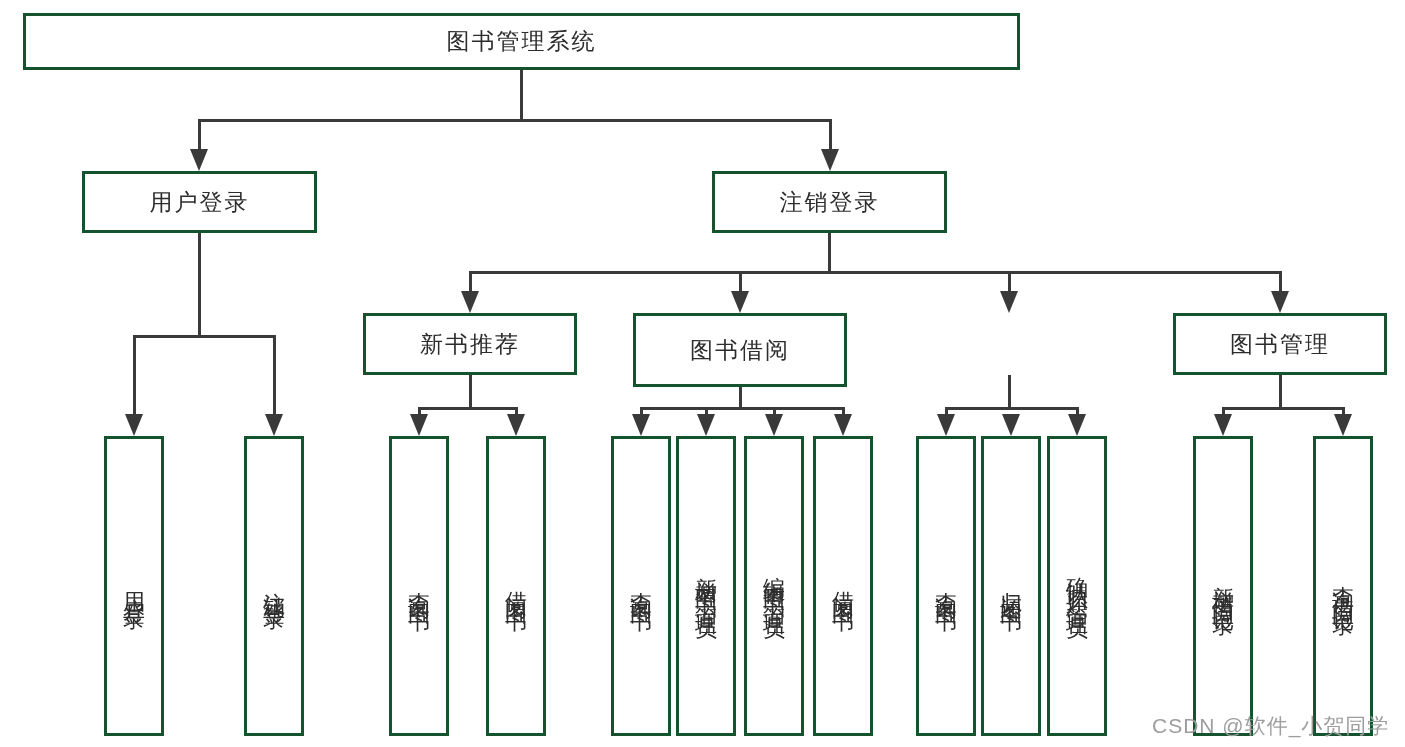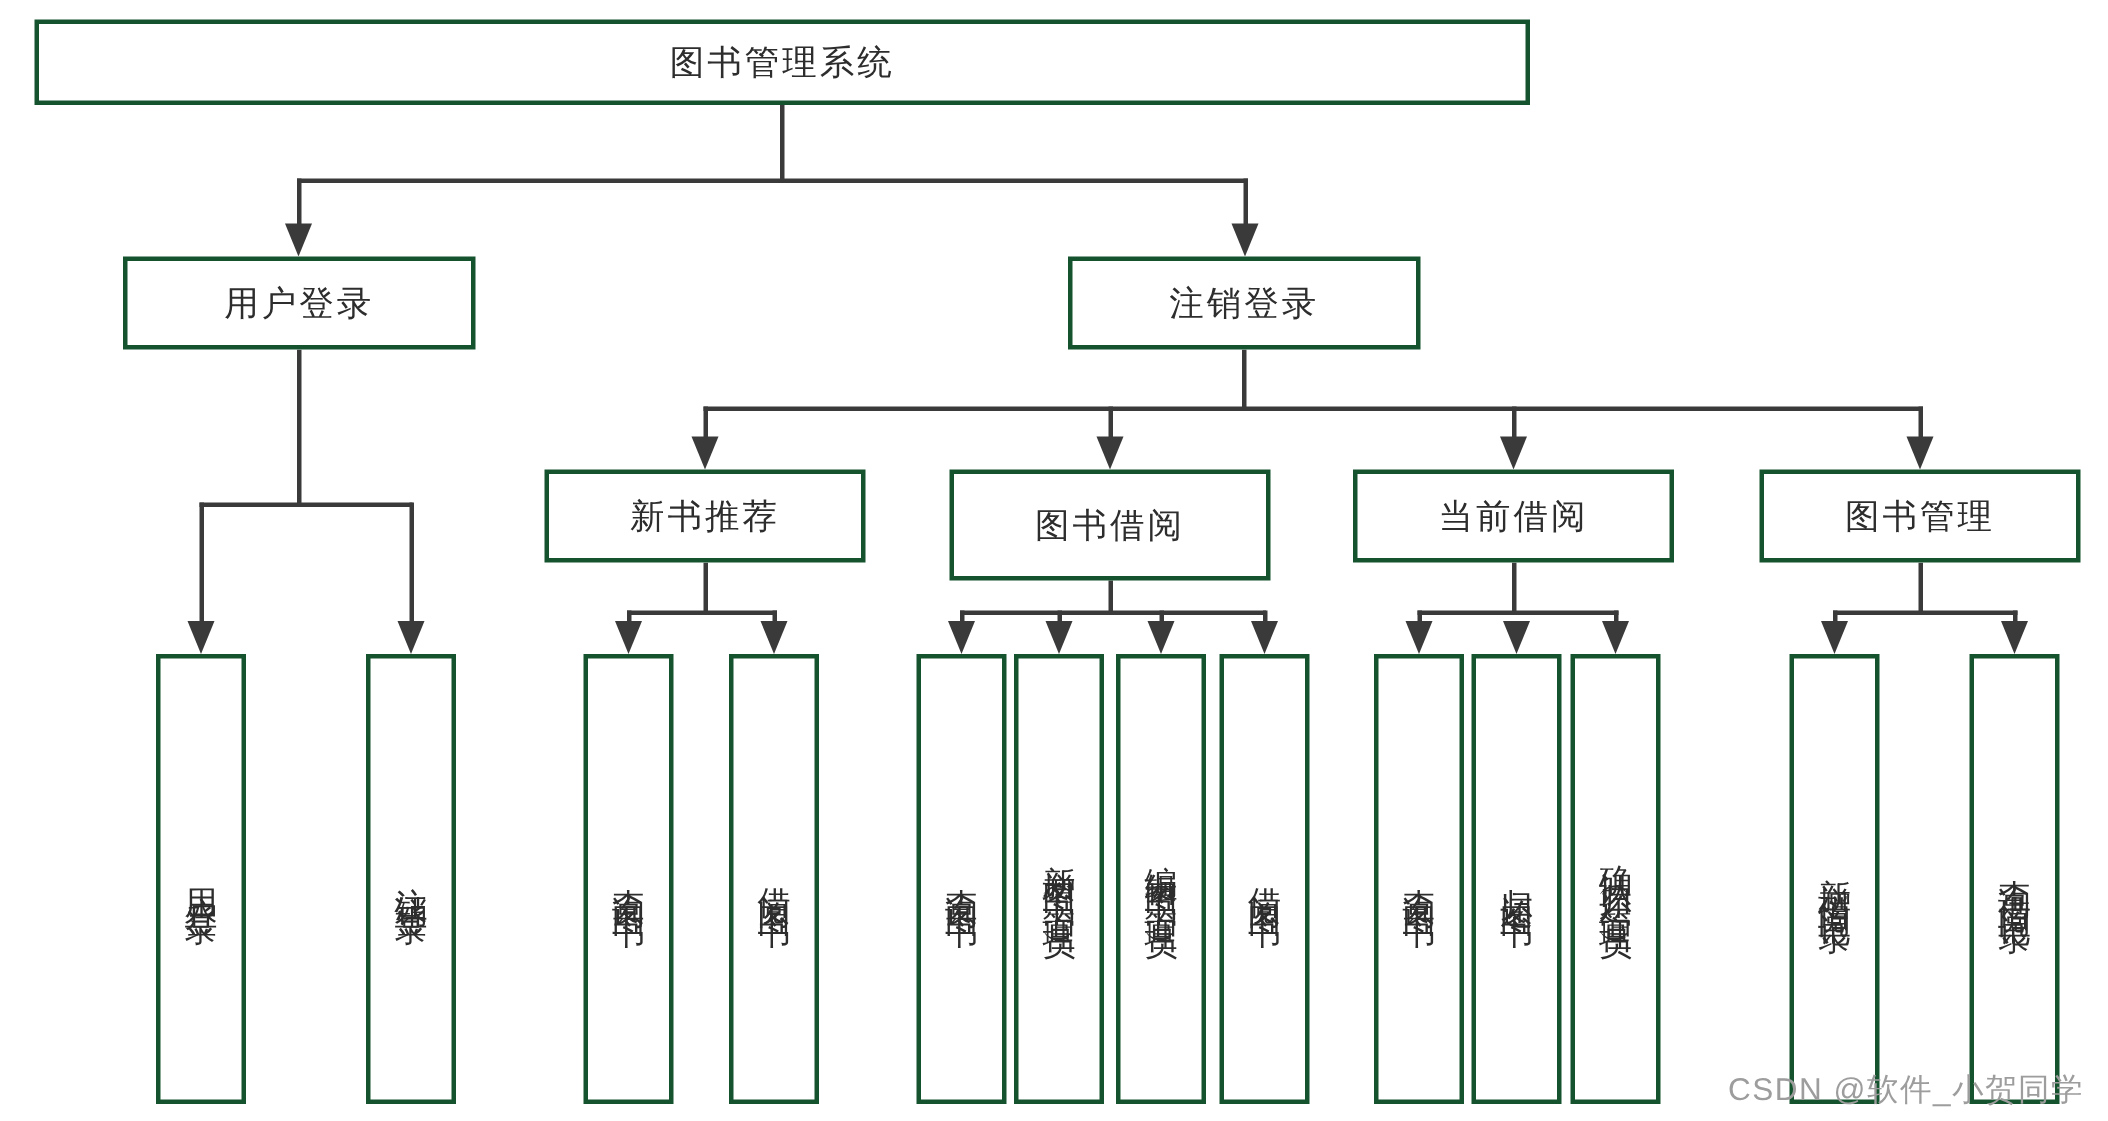--- a/index.html
+++ b/index.html
@@ -64,21 +64,20 @@
     <div class="v" style="left:1008px;top:271px;height:24px;"></div>
     <div class="v" style="left:1279px;top:271px;height:24px;"></div>
     <div class="ar" style="left:461px;top:291px;"></div>
     <div class="ar" style="left:731px;top:291px;"></div>
     <div class="ar" style="left:1000px;top:291px;"></div>
     <div class="ar" style="left:1271px;top:291px;"></div>
   </div>
 
   <div class="node" style="left:363px;top:313px;width:214px;height:62px;">新书推荐</div>
   <div class="node" style="left:633px;top:313px;width:214px;height:74px;">图书借阅</div>
-  <div class="node" style="left:902px;top:313px;width:214px;height:62px;">当前借阅</div>
   <div class="node" style="left:1173px;top:313px;width:214px;height:62px;">图书管理</div>
 
   <div>
     <div class="v" style="left:469px;top:375px;height:33px;"></div>
     <div class="h" style="left:418px;top:407px;width:100px;"></div>
     <div class="v" style="left:418px;top:407px;height:12px;"></div>
     <div class="v" style="left:515px;top:407px;height:12px;"></div>
     <div class="ar" style="left:410px;top:414px;"></div>
     <div class="ar" style="left:507px;top:414px;"></div>
   </div>

